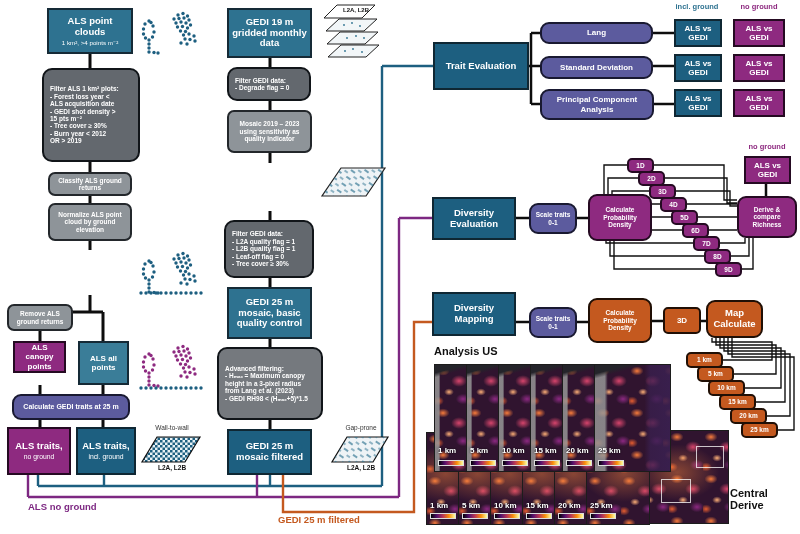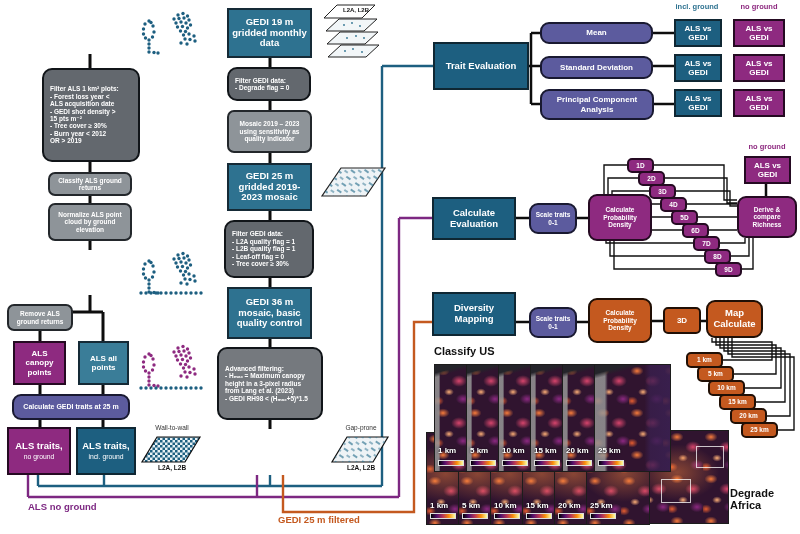--- a/index.html
+++ b/index.html
@@ -180,40 +180,44 @@
     </g>
 
     <path d="M157,437 h43 l-15,25 h-43 z" fill="url(#chk)" stroke="#111" stroke-width="1.2"></path>
 
     <g>
       <path d="M347,437 h41 l-15,25 h-41 z" fill="#eef3f6" stroke="#111" stroke-width="1.2"></path>
       <path d="M347,437 h41 l-15,25 h-41 z" fill="url(#dsh)" stroke="none"></path>
     </g>
   </svg>
 
+  <div class="box teal f95" style="left:47px;top:8px;width:86px;height:46px">
+    <span>ALS point clouds</span>
+    <span class="sub">1 km², &gt;4 points m⁻²</span>
+  </div>
   <div class="box graydk f65 left pre" style="left:42px;top:68px;width:98px;height:94px">
     <span>Filter ALS 1 km² plots:
 - Forest loss year &lt;
 ALS acquisition date
 - GEDI shot density &gt;
 15 pts m⁻²
 - Tree cover ≥ 30%
 - Burn year &lt; 2012
   OR &gt; 2019</span>
   </div>
   <div class="box graylt f65" style="left:48px;top:172px;width:84px;height:24px">
     <span>Classify ALS ground returns</span>
   </div>
   <div class="box graylt f65" style="left:48px;top:203px;width:84px;height:38px">
     <span>Normalize ALS point cloud by ground elevation</span>
   </div>
   <div class="box graylt f65" style="left:7px;top:304px;width:66px;height:27px">
     <span>Remove ALS ground returns</span>
   </div>
-  <div class="box mag f8" style="left:13px;top:341px;width:53px;height:44px">
+  <div class="box mag f8" style="left:13px;top:341px;width:53px;height:32px">
     <span>ALS canopy points</span>
   </div>
   <div class="box tealmd f8" style="left:78px;top:341px;width:51px;height:44px">
     <span>ALS all points</span>
   </div>
   <div class="box slate f7" style="left:12px;top:394px;width:118px;height:26px">
     <span>Calculate GEDI traits at 25 m</span>
   </div>
   <div class="box mag f95" style="left:7px;top:427px;width:64px;height:48px">
     <span>ALS traits,</span>
@@ -230,50 +234,50 @@
   <div class="box teal f95" style="left:227px;top:8px;width:85px;height:50px">
     <span>GEDI 19 m gridded monthly data</span>
   </div>
   <div class="lbl" style="left:336px;top:7px;width:40px;font-size:6px;color:#111;text-align:center">L2A, L2B</div>
   <div class="box graydk f65 left pre" style="left:227px;top:67px;width:84px;height:34px">
     <span>Filter GEDI data:
 - Degrade flag = 0</span>
   </div>
   <div class="box graylt f65" style="left:227px;top:110px;width:85px;height:43px">
     <span>Mosaic 2019 – 2023 using sensitivity as quality indicator</span>
-  </div>
-  <div class="box teal f95" style="left:227px;top:163px;width:85px;height:48px">
-    <span>GEDI 25 m gridded 2019- 2023 mosaic</span>
   </div>
   <div class="box graydk f65 left pre" style="left:224px;top:220px;width:90px;height:58px">
     <span>Filter GEDI data:
 - L2A quality flag = 1
 - L2B quality flag = 1
 - Leaf-off flag = 0
 - Tree cover ≥ 30%</span>
   </div>
   <div class="box teal f95" style="left:227px;top:287px;width:85px;height:52px">
-    <span>GEDI 36 m mosaic, basic quality control</span>
+    <span>GEDI 25 m mosaic, basic quality control</span>
   </div>
   <div class="box graymd f65 left pre" style="left:217px;top:347px;width:106px;height:73px">
     <span>Advanced filtering:
 - Hₘₐₓ = Maximum canopy
 height in a 3-pixel radius
 from Lang et al. (2023)
 - GEDI RH98 &lt; (Hₘₐₓ+5)*1.5</span>
   </div>
+  <div class="box tealdk f95" style="left:227px;top:429px;width:85px;height:46px">
+    <span>GEDI 25 m mosaic filtered</span>
+  </div>
   <div class="lbl plain" style="left:332px;top:424px;width:58px;font-size:6.5px;color:#333;text-align:center;font-weight:400">Gap-prone</div>
   <div class="lbl" style="left:332px;top:464px;width:58px;font-size:6.5px;color:#111;text-align:center">L2A, L2B</div>
   <div class="lbl" style="left:278px;top:515px;width:140px;font-size:9.5px;color:#c4591f">GEDI 25 m filtered</div>
 
   <div class="box tealdk f95" style="left:433px;top:42px;width:96px;height:48px">
     <span>Trait Evaluation</span>
   </div>
   <div class="box slate f8" style="left:540px;top:22px;width:113px;height:22px">
-    <span>Mean</span>
+    <span>Lang</span>
   </div>
   <div class="box slate f8" style="left:540px;top:56px;width:113px;height:23px">
     <span>Standard Deviation</span>
   </div>
   <div class="box slate f8" style="left:540px;top:89px;width:114px;height:31px">
     <span>Principal Component Analysis</span>
   </div>
   <div class="lbl" style="left:668px;top:3px;width:58px;font-size:7.5px;color:#2e7290;text-align:center">incl. ground</div>
   <div class="lbl" style="left:733px;top:3px;width:52px;font-size:7.5px;color:#8e2a80;text-align:center">no ground</div>
   <div class="box tealdk f8" style="left:674px;top:19px;width:48px;height:28px">
@@ -289,21 +293,21 @@
       <span>ALS vs GEDI</span>
     </div>
   <div class="box mag f8" style="left:733px;top:54px;width:52px;height:28px">
       <span>ALS vs GEDI</span>
     </div>
   <div class="box mag f8" style="left:733px;top:89px;width:52px;height:28px">
       <span>ALS vs GEDI</span>
     </div>
 
   <div class="box tealdk f95" style="left:432px;top:197px;width:84px;height:43px">
-    <span>Calculate Evaluation</span>
+    <span>Diversity Evaluation</span>
   </div>
   <div class="box slate f65" style="left:529px;top:203px;width:48px;height:31px">
     <span>Scale traits 0-1</span>
   </div>
   <div class="box mag r8 f65" style="left:588px;top:194px;width:64px;height:47px">
     <span>Calculate Probability Density</span>
   </div>
   <div class="box mag r5 f65" style="left:627px;top:158px;width:27px;height:15px">
       <span>1D</span>
     </div>
@@ -366,27 +370,27 @@
   <div class="box org r5 f65" style="left:719px;top:394px;width:37px;height:16px">
       <span>15 km</span>
     </div>
   <div class="box org r5 f65" style="left:730px;top:408px;width:37px;height:16px">
       <span>20 km</span>
     </div>
   <div class="box org r5 f65" style="left:741px;top:422px;width:37px;height:16px">
       <span>25 km</span>
     </div>
 
-  <div class="lbl f11" style="left:434px;top:345px;color:#111">Classify US</div>
+  <div class="lbl f11" style="left:434px;top:345px;color:#111">Analysis US</div>
 
   <div class="map amap" style="left:600px;top:430px;width:127px;height:92px;z-index:1">
     <div class="roi" style="left:95px;top:15px;width:26px;height:20px"></div>
     <div class="roi" style="left:60px;top:48px;width:28px;height:22px"></div>
   </div>
-  <div class="lbl f11" style="left:730px;top:487px;width:55px;color:#111">Degrade Africa</div>
+  <div class="lbl f11" style="left:730px;top:487px;width:55px;color:#111">Central Derive</div>
 
   <div class="map amap" style="left:426px;top:432px;width:31px;height:91px;z-index:2">
     <span class="kmtag" style="bottom:14px">1 km</span>
       <div class="cbar"></div>
     </div>
   <div class="map amap" style="left:458px;top:432px;width:31px;height:91px;z-index:2">
     <span class="kmtag" style="bottom:14px">5 km</span>
       <div class="cbar"></div>
     </div>
   <div class="map amap" style="left:490px;top:432px;width:31px;height:91px;z-index:2">

